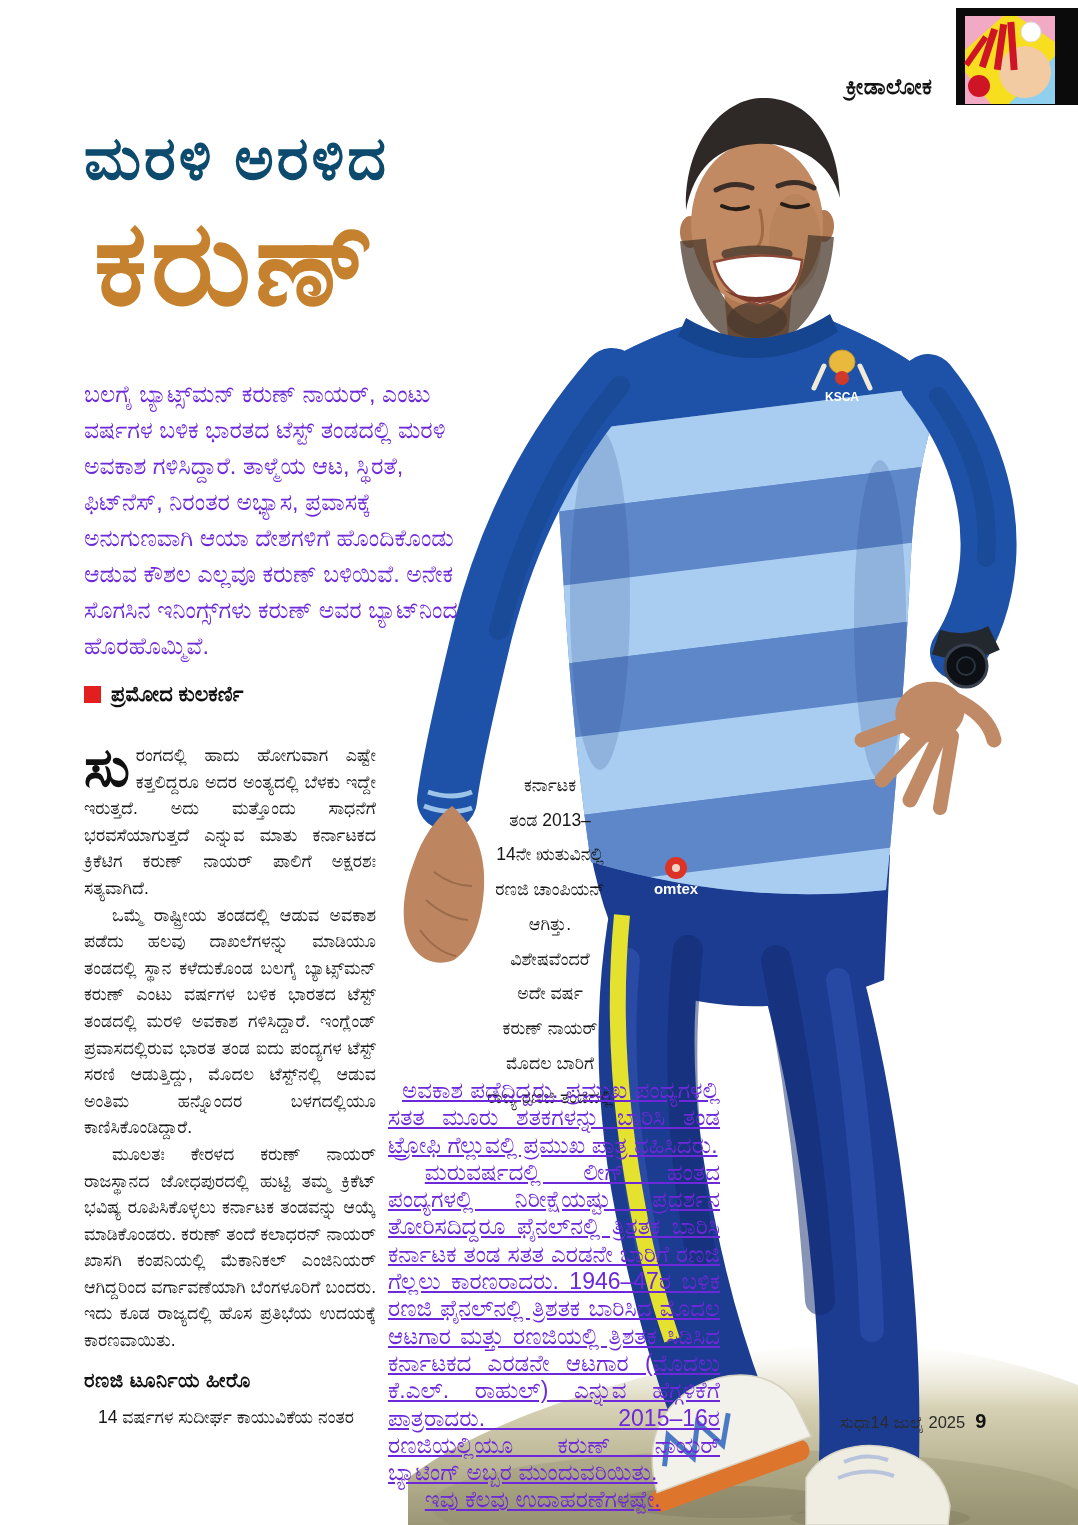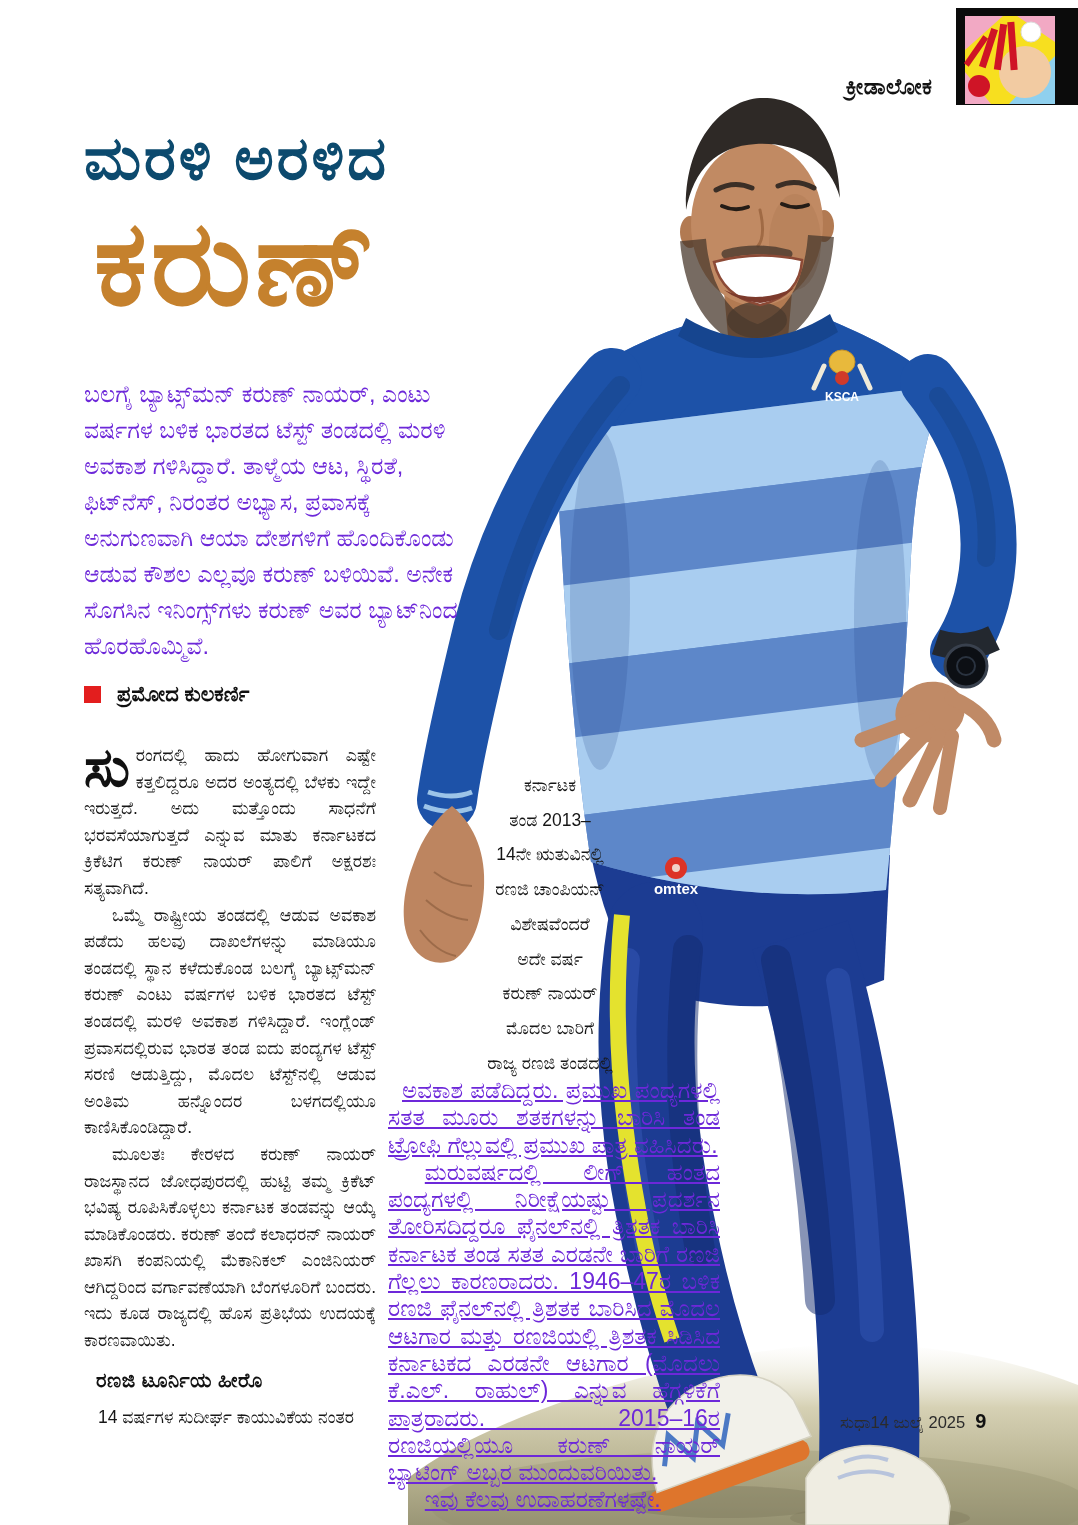--- a/index.html
+++ b/index.html
@@ -30,37 +30,37 @@
     left:94px; top:196px; font-size:118px; font-weight:bold;
     color:#c5812d; letter-spacing:4px; line-height:1.15; white-space:nowrap;
   }
 
   .intro {
     left:84px; top:376px; width:396px;
     font-size:23.5px; line-height:36px; font-weight:500;
     color:#6d28d9; text-align:left;
   }
 
-  .byline { left:84px; top:682px; display:flex; align-items:center; gap:16px; }
+  .byline { left:84px; top:682px; display:flex; align-items:center; gap:10px; }
   .byline .bullet { width:17px; height:17px; background:#e31e1e; display:inline-block; }
   .byline .author { font-size:21px; font-weight:bold; color:#101010; }
 
   .col-left {
     left:84px; top:742px; width:292px;
     font-size:17.5px; line-height:26.6px; color:#161616; text-align:justify;
   }
   .col-left p { margin:0; }
   .col-left p.indent { text-indent:1.6em; }
   .dropcap {
     float:left; font-size:54px; line-height:46px; font-weight:bold;
     color:#111; padding:2px 6px 0 0;
   }
   .subhead {
     font-size:20px; font-weight:bold; color:#121212;
-    margin:13px 0 11px 12px; text-align:left; letter-spacing:.5px;
+    margin:13px 0 11px 0; text-align:left; letter-spacing:.5px;
   }
   .col-left p.last { text-indent:.8em; }
 
   .col-mid-narrow {
     left:452px; top:739px; width:196px; text-align:center;
     font-size:17.5px; line-height:34.7px; color:#161616;margin-top:29px;
   }
   .col-mid-narrow div { white-space:nowrap; }
   .col-mid-wide {
     left:388px; top:1077px; width:332px;
@@ -237,20 +237,21 @@
     <p class="indent">ಮೂಲತಃ ಕೇರಳದ ಕರುಣ್ ನಾಯರ್ ರಾಜಸ್ಥಾನದ ಜೋಧಪುರದಲ್ಲಿ ಹುಟ್ಟಿ ತಮ್ಮ ಕ್ರಿಕೆಟ್ ಭವಿಷ್ಯ ರೂಪಿಸಿಕೊಳ್ಳಲು ಕರ್ನಾಟಕ ತಂಡವನ್ನು ಆಯ್ಕೆ ಮಾಡಿಕೊಂಡರು. ಕರುಣ್ ತಂದೆ ಕಲಾಧರನ್ ನಾಯರ್ ಖಾಸಗಿ ಕಂಪನಿಯಲ್ಲಿ ಮೆಕಾನಿಕಲ್ ಎಂಜಿನಿಯರ್ ಆಗಿದ್ದರಿಂದ ವರ್ಗಾವಣೆಯಾಗಿ ಬೆಂಗಳೂರಿಗೆ ಬಂದರು. ಇದು ಕೂಡ ರಾಜ್ಯದಲ್ಲಿ ಹೊಸ ಪ್ರತಿಭೆಯ ಉದಯಕ್ಕೆ ಕಾರಣವಾಯಿತು.</p>
     <div class="subhead">ರಣಜಿ ಟೂರ್ನಿಯ ಹೀರೊ</div>
     <p class="last">14 ವರ್ಷಗಳ ಸುದೀರ್ಘ ಕಾಯುವಿಕೆಯ ನಂತರ</p>
   </div>
 
   <div class="txt col-mid-narrow">
     <div>ಕರ್ನಾಟಕ</div>
     <div>ತಂಡ 2013–</div>
     <div>14ನೇ ಋತುವಿನಲ್ಲಿ</div>
     <div>ರಣಜಿ ಚಾಂಪಿಯನ್</div>
+    <div>ಆಗಿತ್ತು.</div>
     <div>ವಿಶೇಷವೆಂದರೆ</div>
     <div>ಅದೇ ವರ್ಷ</div>
     <div>ಕರುಣ್ ನಾಯರ್</div>
     <div>ಮೊದಲ ಬಾರಿಗೆ</div>
     <div>ರಾಜ್ಯ ರಣಜಿ ತಂಡದಲ್ಲಿ</div>
   </div>
 
   <div class="txt col-mid-wide">
     <p class="cont">ಅವಕಾಶ ಪಡೆದಿದ್ದರು. ಪ್ರಮುಖ ಪಂದ್ಯಗಳಲ್ಲಿ ಸತತ ಮೂರು ಶತಕಗಳನ್ನು ಬಾರಿಸಿ ತಂಡ ಟ್ರೋಫಿ ಗೆಲ್ಲುವಲ್ಲಿ ಪ್ರಮುಖ ಪಾತ್ರ ವಹಿಸಿದರು.</p>
     <p class="indent">ಮರುವರ್ಷದಲ್ಲಿ ಲೀಗ್ ಹಂತದ ಪಂದ್ಯಗಳಲ್ಲಿ ನಿರೀಕ್ಷೆಯಷ್ಟು ಪ್ರದರ್ಶನ ತೋರಿಸದಿದ್ದರೂ ಫೈನಲ್‌ನಲ್ಲಿ ತ್ರಿಶತಕ ಬಾರಿಸಿ ಕರ್ನಾಟಕ ತಂಡ ಸತತ ಎರಡನೇ ಬಾರಿಗೆ ರಣಜಿ ಗೆಲ್ಲಲು ಕಾರಣರಾದರು. 1946–47ರ ಬಳಿಕ ರಣಜಿ ಫೈನಲ್‌ನಲ್ಲಿ ತ್ರಿಶತಕ ಬಾರಿಸಿದ ಮೊದಲ ಆಟಗಾರ ಮತ್ತು ರಣಜಿಯಲ್ಲಿ ತ್ರಿಶತಕ ಸಿಡಿಸಿದ ಕರ್ನಾಟಕದ ಎರಡನೇ ಆಟಗಾರ (ಮೊದಲು ಕೆ.ಎಲ್. ರಾಹುಲ್) ಎನ್ನುವ ಹೆಗ್ಗಳಿಕೆಗೆ ಪಾತ್ರರಾದರು. 2015–16ರ ರಣಜಿಯಲ್ಲಿಯೂ ಕರುಣ್ ನಾಯರ್ ಬ್ಯಾಟಿಂಗ್ ಅಬ್ಬರ ಮುಂದುವರಿಯಿತು.</p>

